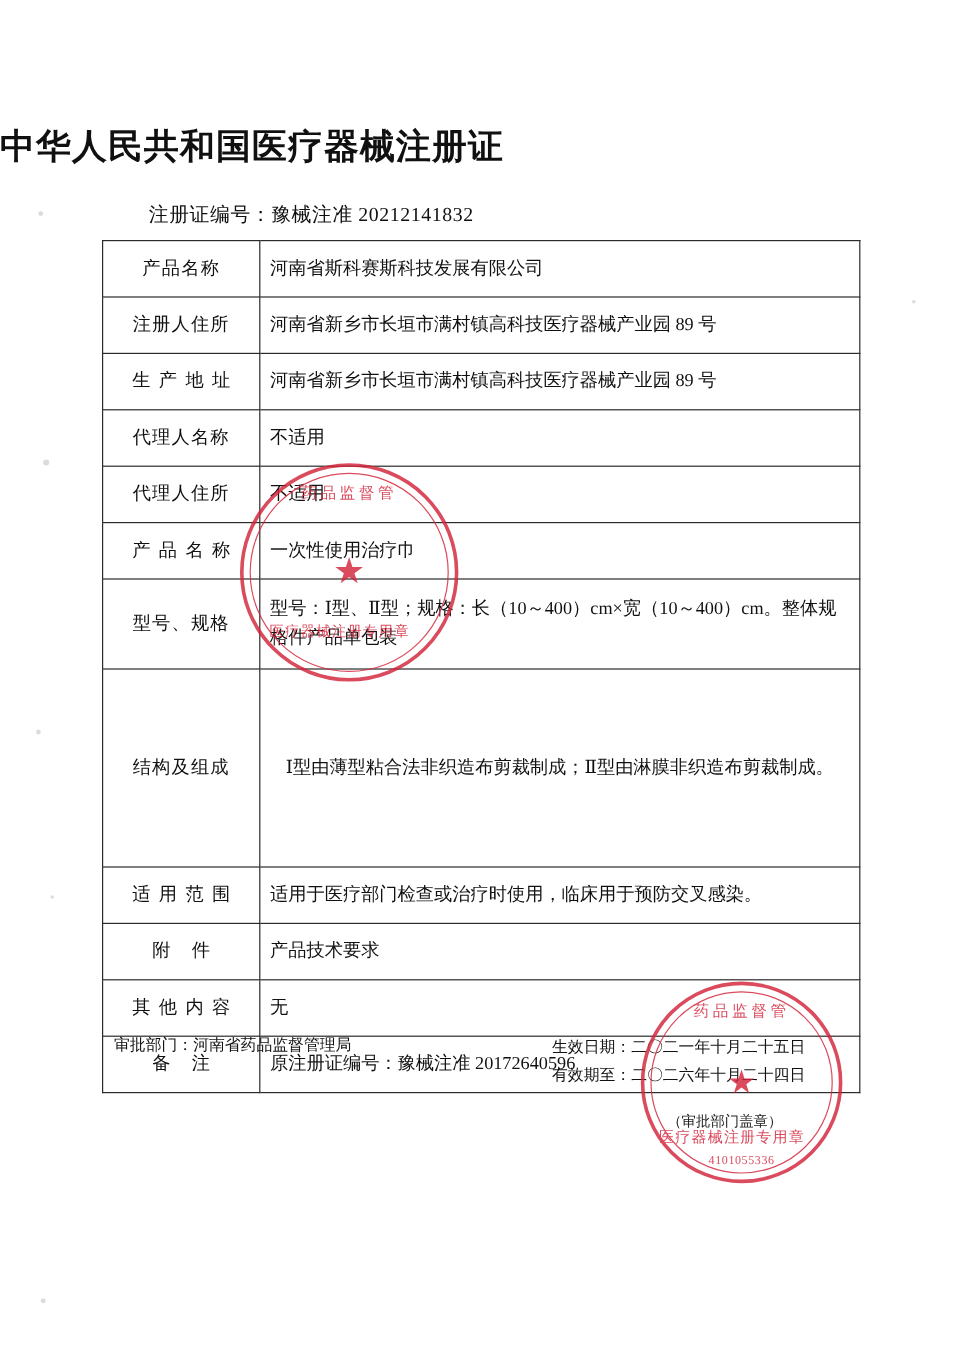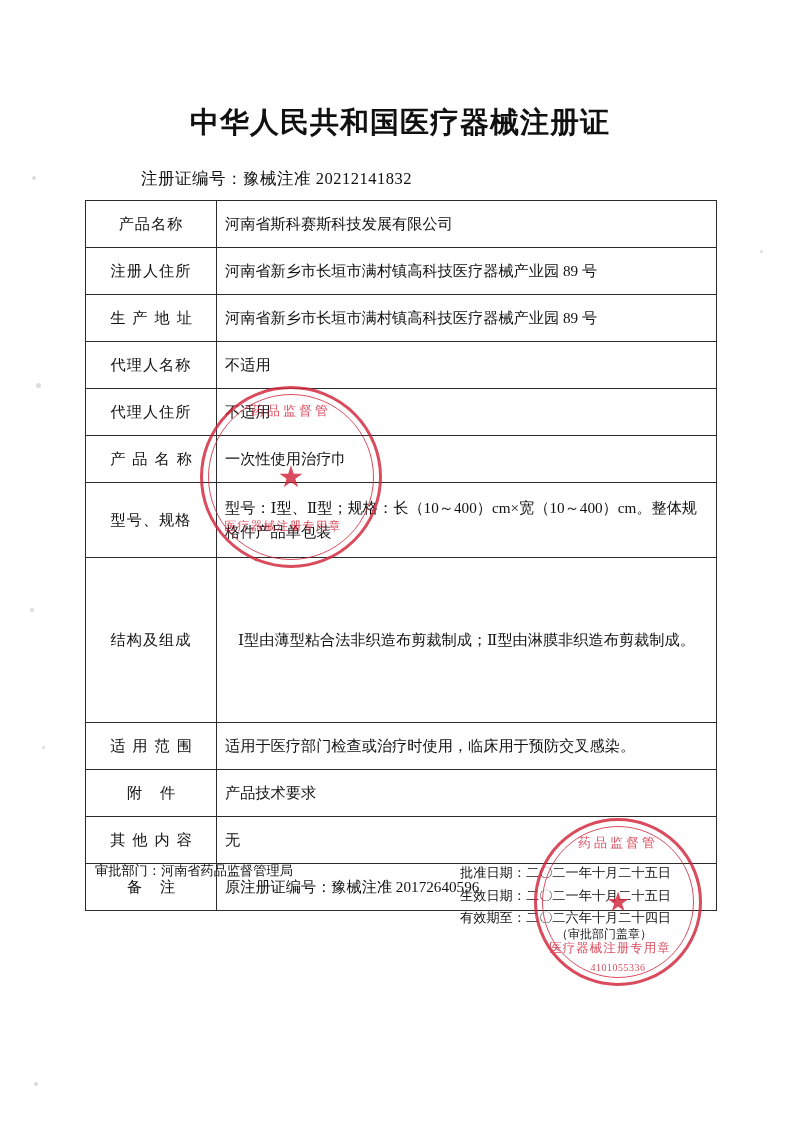--- a/index.html
+++ b/index.html
@@ -22,34 +22,33 @@
     position: absolute;
     background: #cfcfcf;
     border-radius: 50%;
     opacity: .75;
   }
   .doc-title {
     position: absolute;
     top: 103px;
     left: 0;
     width: 800px;
-    text-align: center;
+    text-align: left;
     font-size: 29px;
     font-weight: bold;
     letter-spacing: 1px;
     color: #101010;
   }
   .reg-number {
     position: absolute;
     top: 168px;
     left: 124px;
     font-size: 16.5px;
     color: #101010;
     letter-spacing: .5px;
-    margin-left: 17px;
   }
   table.cert {
     position: absolute;
     top: 200px;
     left: 85px;
     width: 632px;
     border-collapse: collapse;
     table-layout: fixed;
   }
   table.cert td {
@@ -236,21 +235,20 @@
       <tr class="r1">
         <td class="label spaced">备 注</td>
         <td class="value">原注册证编号：豫械注准 20172640596</td>
       </tr>
     </tbody>
   </table>
 
   <div class="footer">
     <div class="approve-dept">审批部门：河南省药品监督管理局</div>
     <div class="dates">
-      <div>批准日期：二〇二一年十月二十五日</div>
       <div>生效日期：二〇二一年十月二十五日</div>
       <div>有效期至：二〇二六年十月二十四日</div>
     </div>
     <div class="date-note">（审批部门盖章）</div>
   </div>
 
   <div class="seal seal-main">
     <div class="inner-ring"></div>
     <div class="top-text">药品监督管</div>
     <div class="star">★</div>

